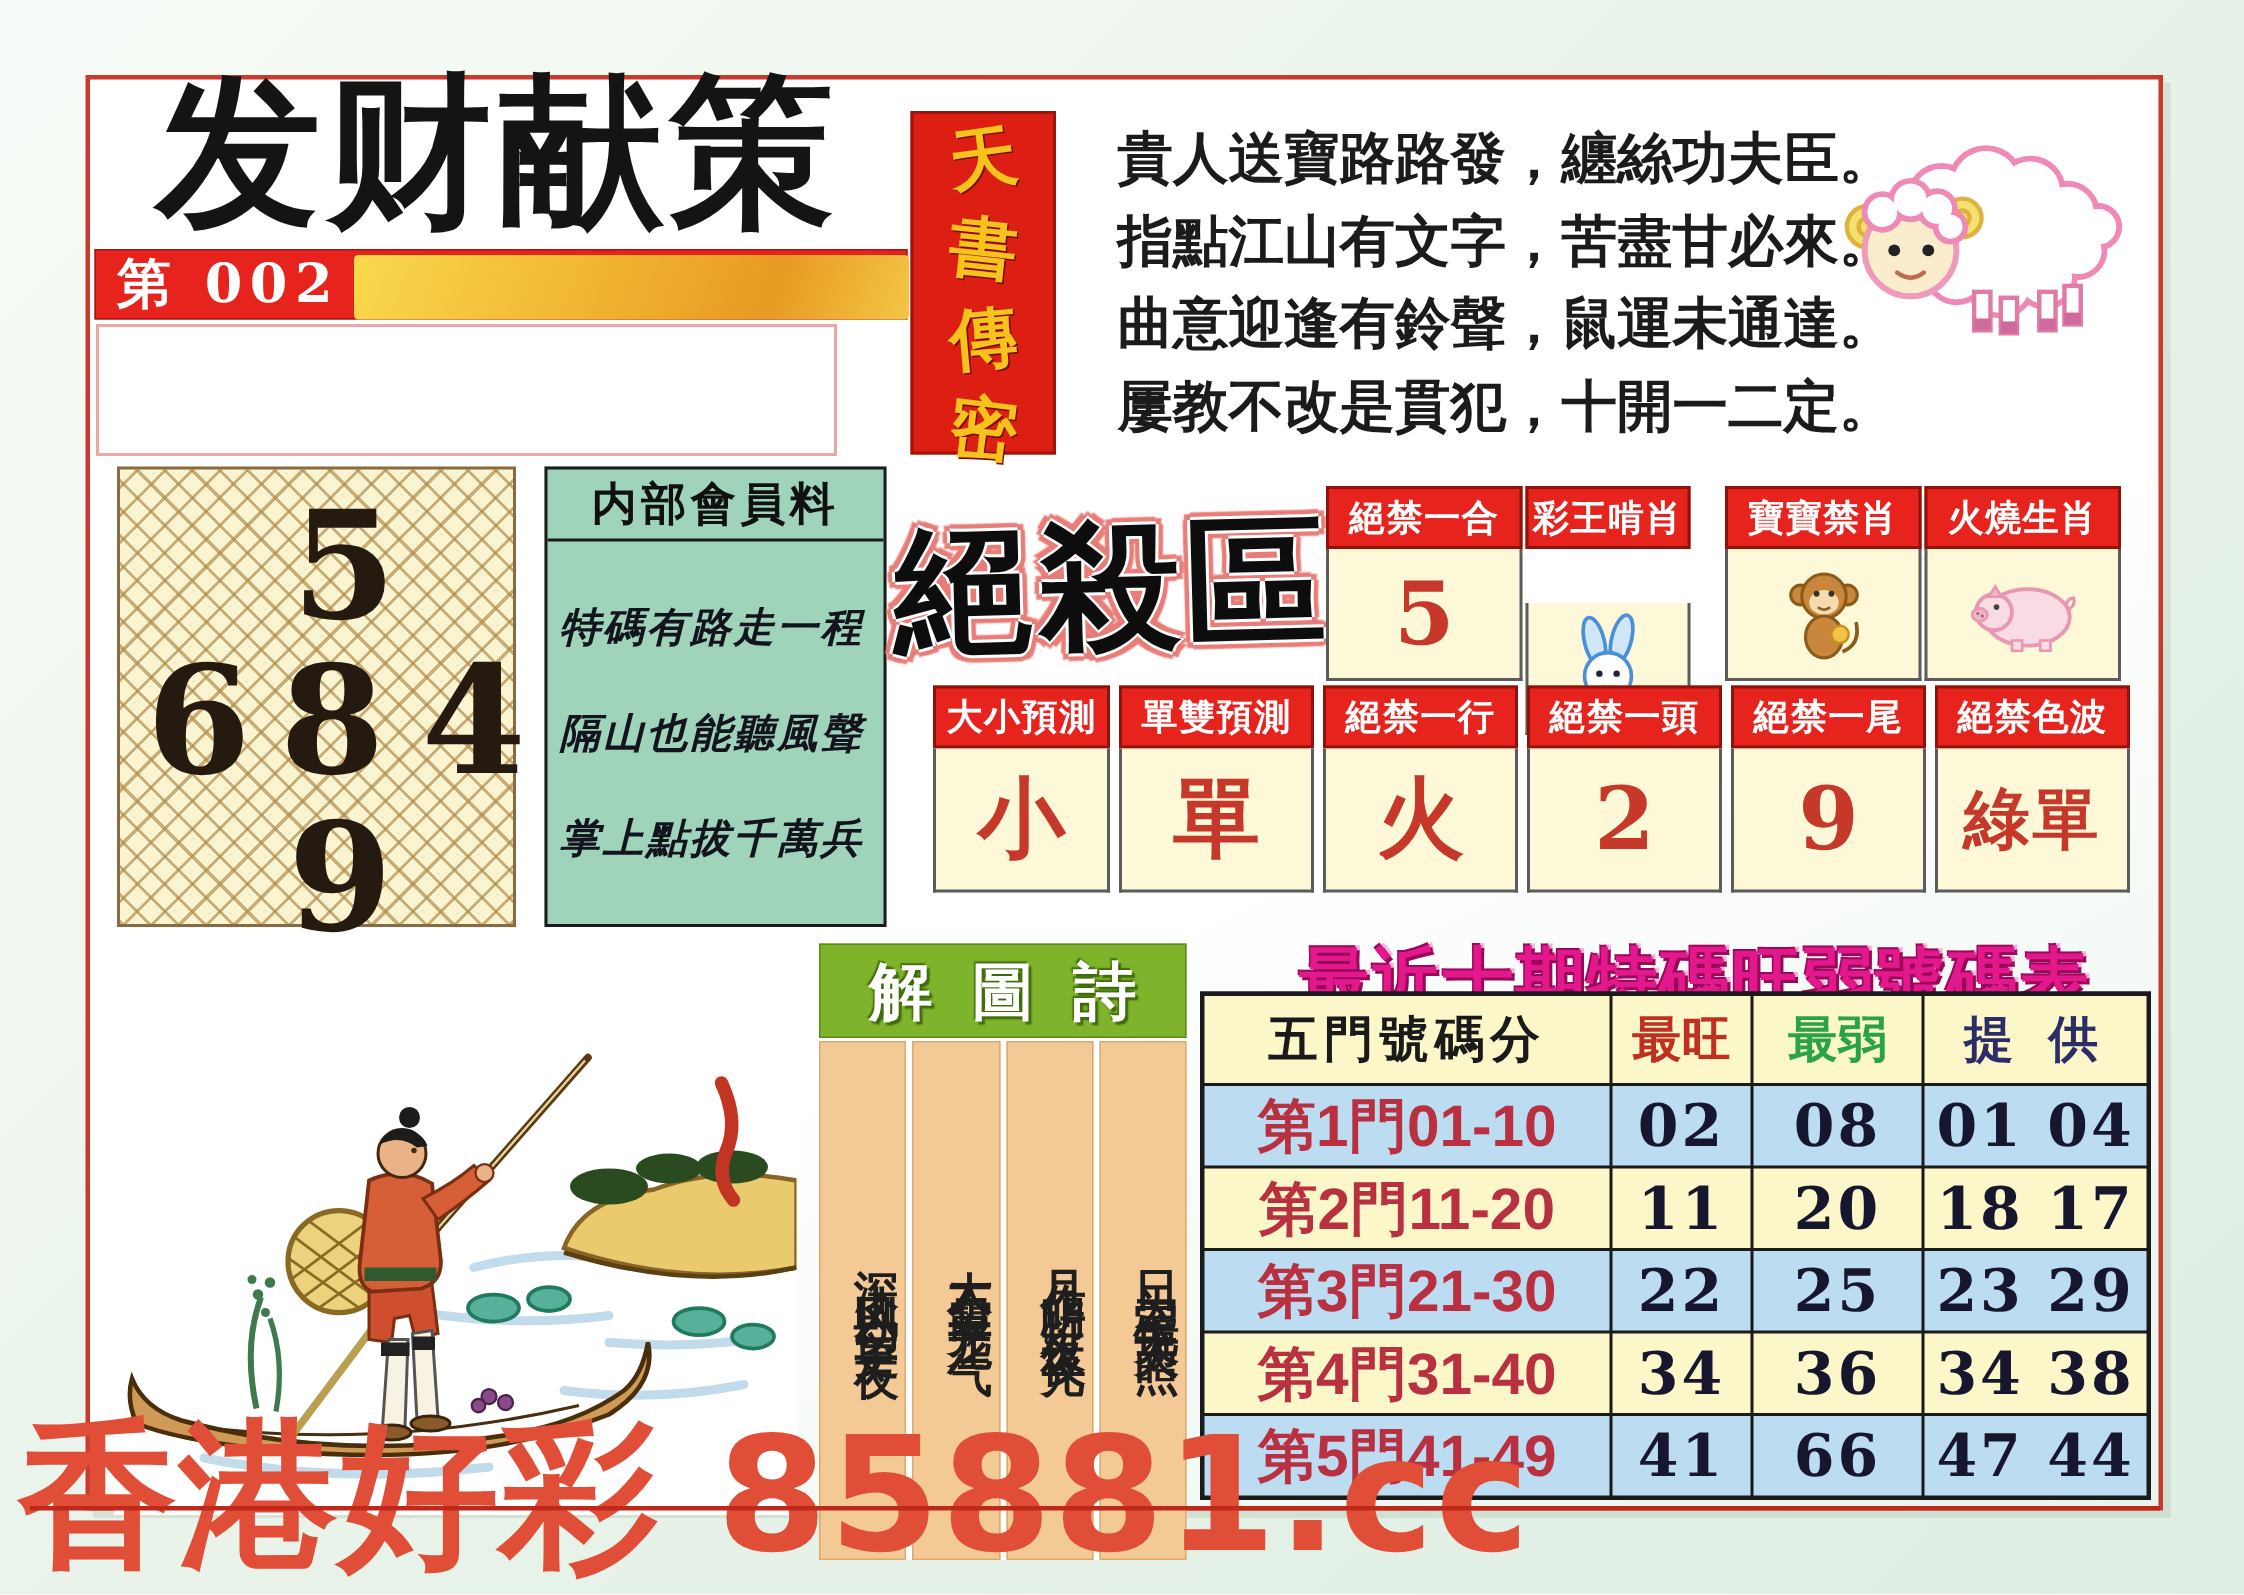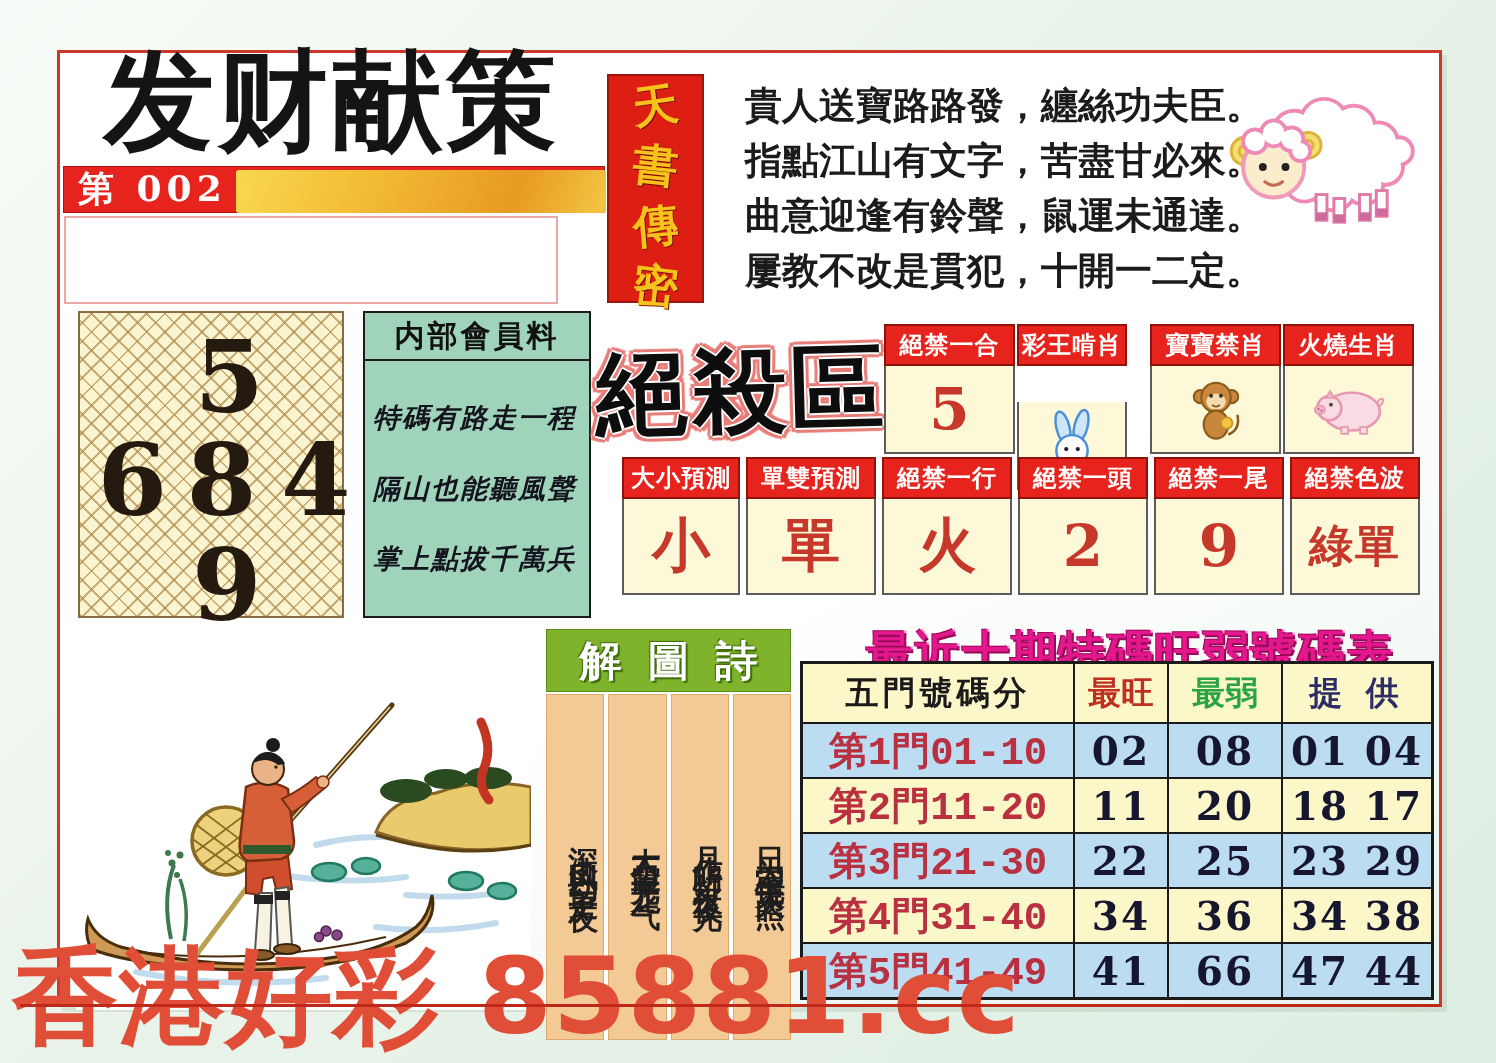--- a/index.html
+++ b/index.html
@@ -98,21 +98,21 @@
     border:3px solid #1a1a1a; background:#1a1a1a; display:grid;
     grid-template-columns:270px 92px 112px 148px; grid-template-rows:58px repeat(5,53px); gap:2px; }
   .hot-table > div { display:flex; align-items:center; justify-content:center; white-space:nowrap; }
   .ht-head { background:#fbf7c8; font-family:"DejaVu Serif", serif; font-weight:bold; font-size:33px; }
   .ht-head.c0 { color:#1a1a1a; letter-spacing:4px; }
   .ht-head.c1 { color:#c03020; }
   .ht-head.c2 { color:#2aa344; }
   .ht-head.c3 { color:#2c2c66; letter-spacing:6px; }
   .ht-row-even { background:#bcdcf2; }
   .ht-row-odd  { background:#fbf7c8; }
-  .ht-label { color:#b93040; font-weight:bold; font-size:39px; font-family:Liberation Mono, monospace; }
+  .ht-label { color:#b93040; font-weight:bold; font-size:39px; font-family:Liberation Sans, sans-serif; }
   .ht-num { color:#16162e; font-weight:bold; font-size:39px; font-family:"DejaVu Serif", serif; letter-spacing:2px; }
 
   
   .jietu-head { position:absolute; left:546px; top:629px; width:245px; height:63px;
     background:#7eb32b; border:1px solid #5d8c15; display:flex; align-items:center; justify-content:center;
     color:#ffffff; font-size:42px; font-weight:900; letter-spacing:26px; padding-left:26px;
     white-space:nowrap; text-shadow:2px 2px 1px #3f6b0a, -1px -1px 1px #3f6b0a; }
   .jietu-cols { position:absolute; left:546px; top:694px; width:245px; height:346px;
     display:flex; gap:4px; background:#ffffff; }
   .jietu-col { flex:1; background:#f3c995; border:1px solid #dca96e;

